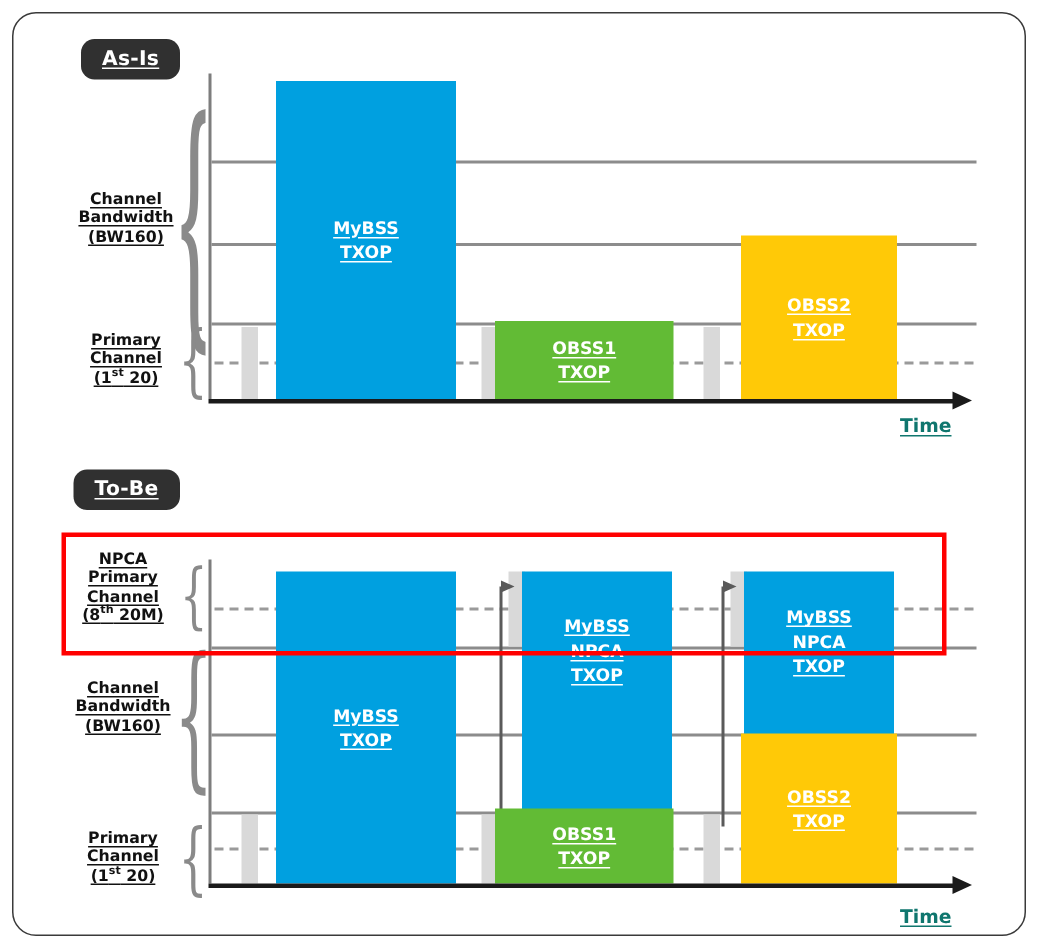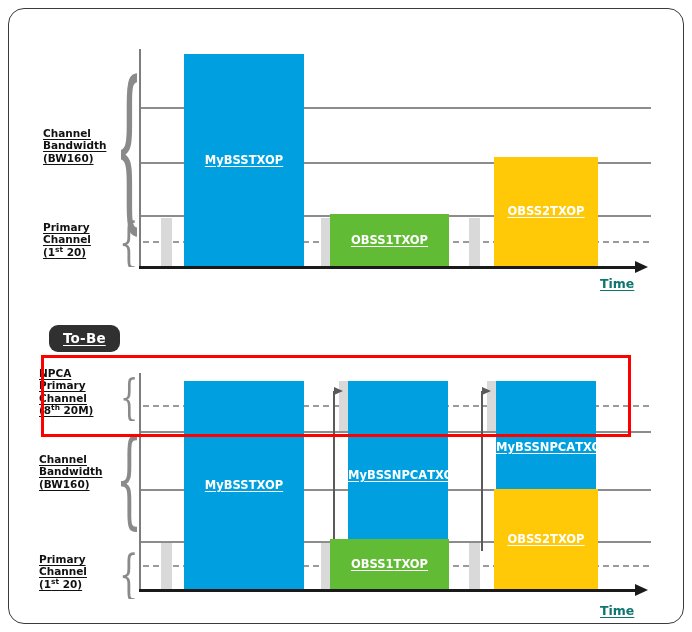--- a/index.html
+++ b/index.html
@@ -18,21 +18,21 @@
     padding:5px 14px 6px 14px;letter-spacing:.2px;
     text-decoration:underline;text-underline-offset:2px;
     white-space:nowrap;
   }
 
   
   .panel{position:absolute;}
 
   
   .rowlabel{
-    position:absolute;font-weight:bold;
+    position:absolute;text-align:center;font-weight:bold;
     font-size:10.5px;line-height:12.4px;color:#111;
     white-space:nowrap;
   }
   .rowlabel span{text-decoration:underline;text-underline-offset:1.5px;}
   .rowlabel sup{font-size:7.4px;vertical-align:super;line-height:0;}
 
   
   .brace{
     position:absolute;color:#8a8a8a;font-weight:400;
     font-family:"DejaVu Serif","Liberation Serif",serif;
@@ -52,21 +52,21 @@
   }
   .gridline{position:absolute;height:2.2px;background:#8c8c8c;}
   .dashline{
     position:absolute;height:0;
     border-top:2.6px dashed #9a9a9a;
   }
   .busybar{position:absolute;background:#d9d9d9;}
 
   
   .block{
-    position:absolute;display:flex;flex-direction:row;
+    position:absolute;display:flex;flex-direction:column;
     align-items:center;justify-content:center;
     color:#ffffff;font-weight:bold;font-size:11.5px;line-height:16.5px;
     text-align:center;box-sizing:border-box;
   }
   .block .ln{text-decoration:underline;text-underline-offset:2px;white-space:nowrap;}
 
   
   .swline{position:absolute;width:2.2px;background:#5a5a5a;}
   .swhead{
     position:absolute;width:0;height:0;
@@ -83,20 +83,21 @@
     text-decoration:underline;text-underline-offset:2px;
   }
 </style>
 </head>
 <body>
 
 <div class="slide">
 
   <div class="panel" style="left:0;top:0;width:676px;height:296px;">
 
+    <div class="badge" style="left:45px;top:17px;">As-Is</div>
 
     <div class="rowlabel" style="left:34px;top:118px;width:82px;">
       <span>Channel</span><br>
       <span>Bandwidth</span><br>
       <span>(BW160)</span>
     </div>
     <div class="brace" style="left:112px;top:40px;width:16px;height:195px;font-size:70px;">
       <i style="transform:scaleY(2.55) scaleX(0.85);">{</i>
     </div>
 
@@ -140,21 +141,21 @@
 
       <div class="xaxis" style="left:0;top:217px;width:498px;"></div>
       <div class="xarrow" style="left:496px;top:211.5px;"></div>
     </div>
 
     <div class="timelabel" style="left:591px;top:267px;">Time</div>
   </div>
 
   <div class="panel" style="left:0;top:296px;width:676px;height:320px;">
 
-    <div class="badge" style="left:40px;top:20px;text-align:right;">To-Be</div>
+    <div class="badge" style="left:40px;top:8px;text-align:right;">To-Be</div>
 
     <div class="rowlabel" style="left:30px;top:62px;width:86px;">
       <span>NPCA</span><br>
       <span>Primary</span><br>
       <span>Channel</span><br>
       <span>(8<sup>th</sup> 20M)</span>
     </div>
     <div class="brace" style="left:112px;top:68px;width:16px;height:48px;font-size:32px;">
       <i style="transform:scaleY(1.5) scaleX(0.9);">{</i>
     </div>

